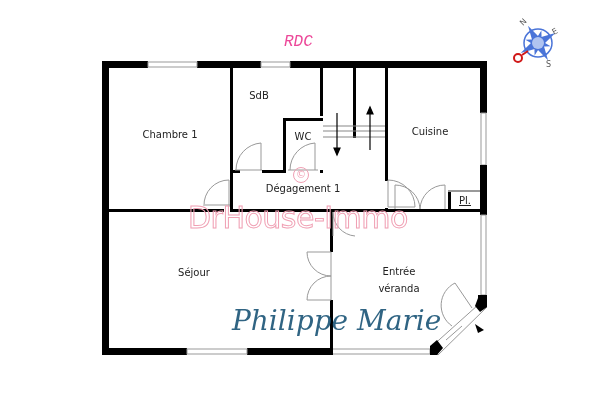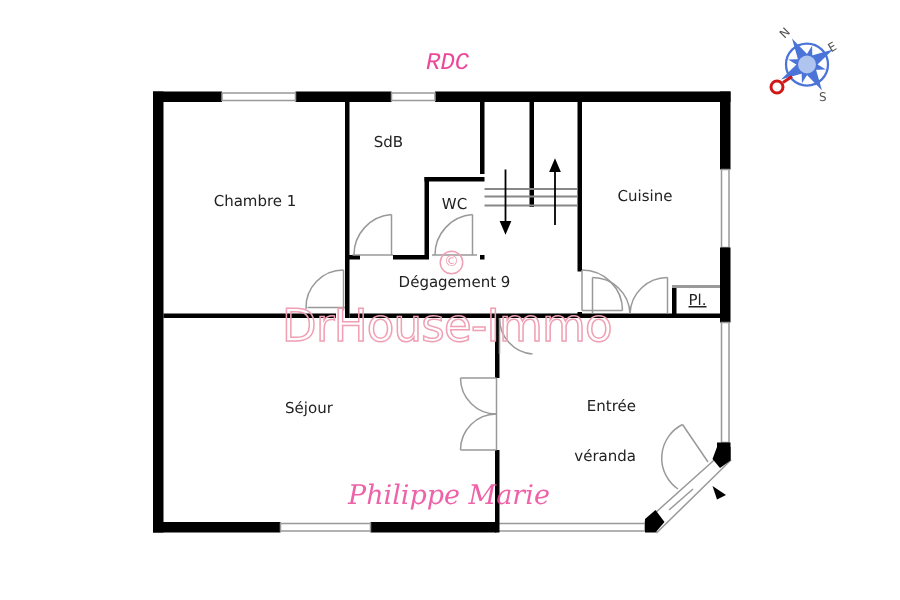--- a/index.html
+++ b/index.html
@@ -2,21 +2,21 @@
 <html><head>
   <meta charset="utf-8">
   <style>
     html, body { margin: 0; padding: 0; background: #ffffff; }
     body { width: 600px; height: 400px; position: relative; overflow: hidden; font-family: "DejaVu Sans", sans-serif; }
     .plan { position: absolute; left: 0; top: 0; width: 600px; height: 400px; }
     .title { position: absolute; left: 284px; top: 33px; font-size: 16px; font-style: italic; color: #ec4899; font-family: Liberation Mono, monospace; }
     .label { position: absolute; font-size: 10px; color: #222; text-align: center; font-family: "DejaVu Sans", sans-serif; line-height: 15px; }
     .watermark { position: absolute; left: 188px; top: 200px; font-size: 30px; color: transparent; -webkit-text-stroke: 1px #f0a0b4; font-family: "DejaVu Sans", sans-serif; letter-spacing: -0.5px; }
     .copyright { position: absolute; left: 293px; top: 167px; width: 14px; height: 14px; border: 1.5px solid #f0a0b4; border-radius: 50%; color: #f0a0b4; font-size: 10px; text-align: center; line-height: 14px; }
-    .signature { position: absolute; left: 232px; top: 320px; font-size: 18px; font-style: italic; color: #ec4899; font-family: "DejaVu Serif", serif; opacity: 0.85; }
+    .signature { position: absolute; left: 232px; top: 304px; font-size: 28px; font-style: italic; color: #0c4a6e; font-family: "DejaVu Serif", serif; opacity: 0.85; }
   </style>
 </head>
 <body>
 
 <div class="plan">
   <svg width="600" height="400" viewBox="0 0 600 400">
 
     <g fill="#000">
 
       <rect x="102" y="61" width="46" height="7"></rect>
@@ -127,25 +127,25 @@
       <text x="16" y="-8" font-size="8" fill="#555" transform="rotate(-30,16,-8)">E</text>
       <text x="8" y="24" font-size="8" fill="#555">S</text>
     </g>
   </svg>
 
   <div class="title">RDC</div>
 
   <div class="label" style="left:138px; top:127px; width:64px;">Chambre 1</div>
   <div class="label" style="left:245px; top:88px; width:28px;">SdB</div>
   <div class="label" style="left:290px; top:129px; width:26px;">WC</div>
-  <div class="label" style="left:262px; top:181px; width:82px;">Dégagement 9</div>
+  <div class="label" style="left:262px; top:181px; width:82px;">Dégagement 1</div>
   <div class="label" style="left:408px; top:124px; width:44px;">Cuisine</div>
   <div class="label" style="left:453px; top:193px; width:24px;text-decoration:underline;">Pl.</div>
-  <div class="label" style="left:184px; top:265px; width:44px;">Séjour</div>
-  <div class="label" style="left:374px; top:264px; width:50px;text-align:right;">
+  <div class="label" style="left:172px; top:265px; width:44px;">Séjour</div>
+  <div class="label" style="left:374px; top:264px; width:50px;">
     <div>Entrée</div>
-    <div style="margin-top:18px">véranda</div>
+    <div style="margin-top:2px">véranda</div>
   </div>
 
   <div class="copyright">©</div>
   <div class="watermark">DrHouse-Immo</div>
   <div class="signature">Philippe Marie</div>
 </div>
 
 </body></html>

